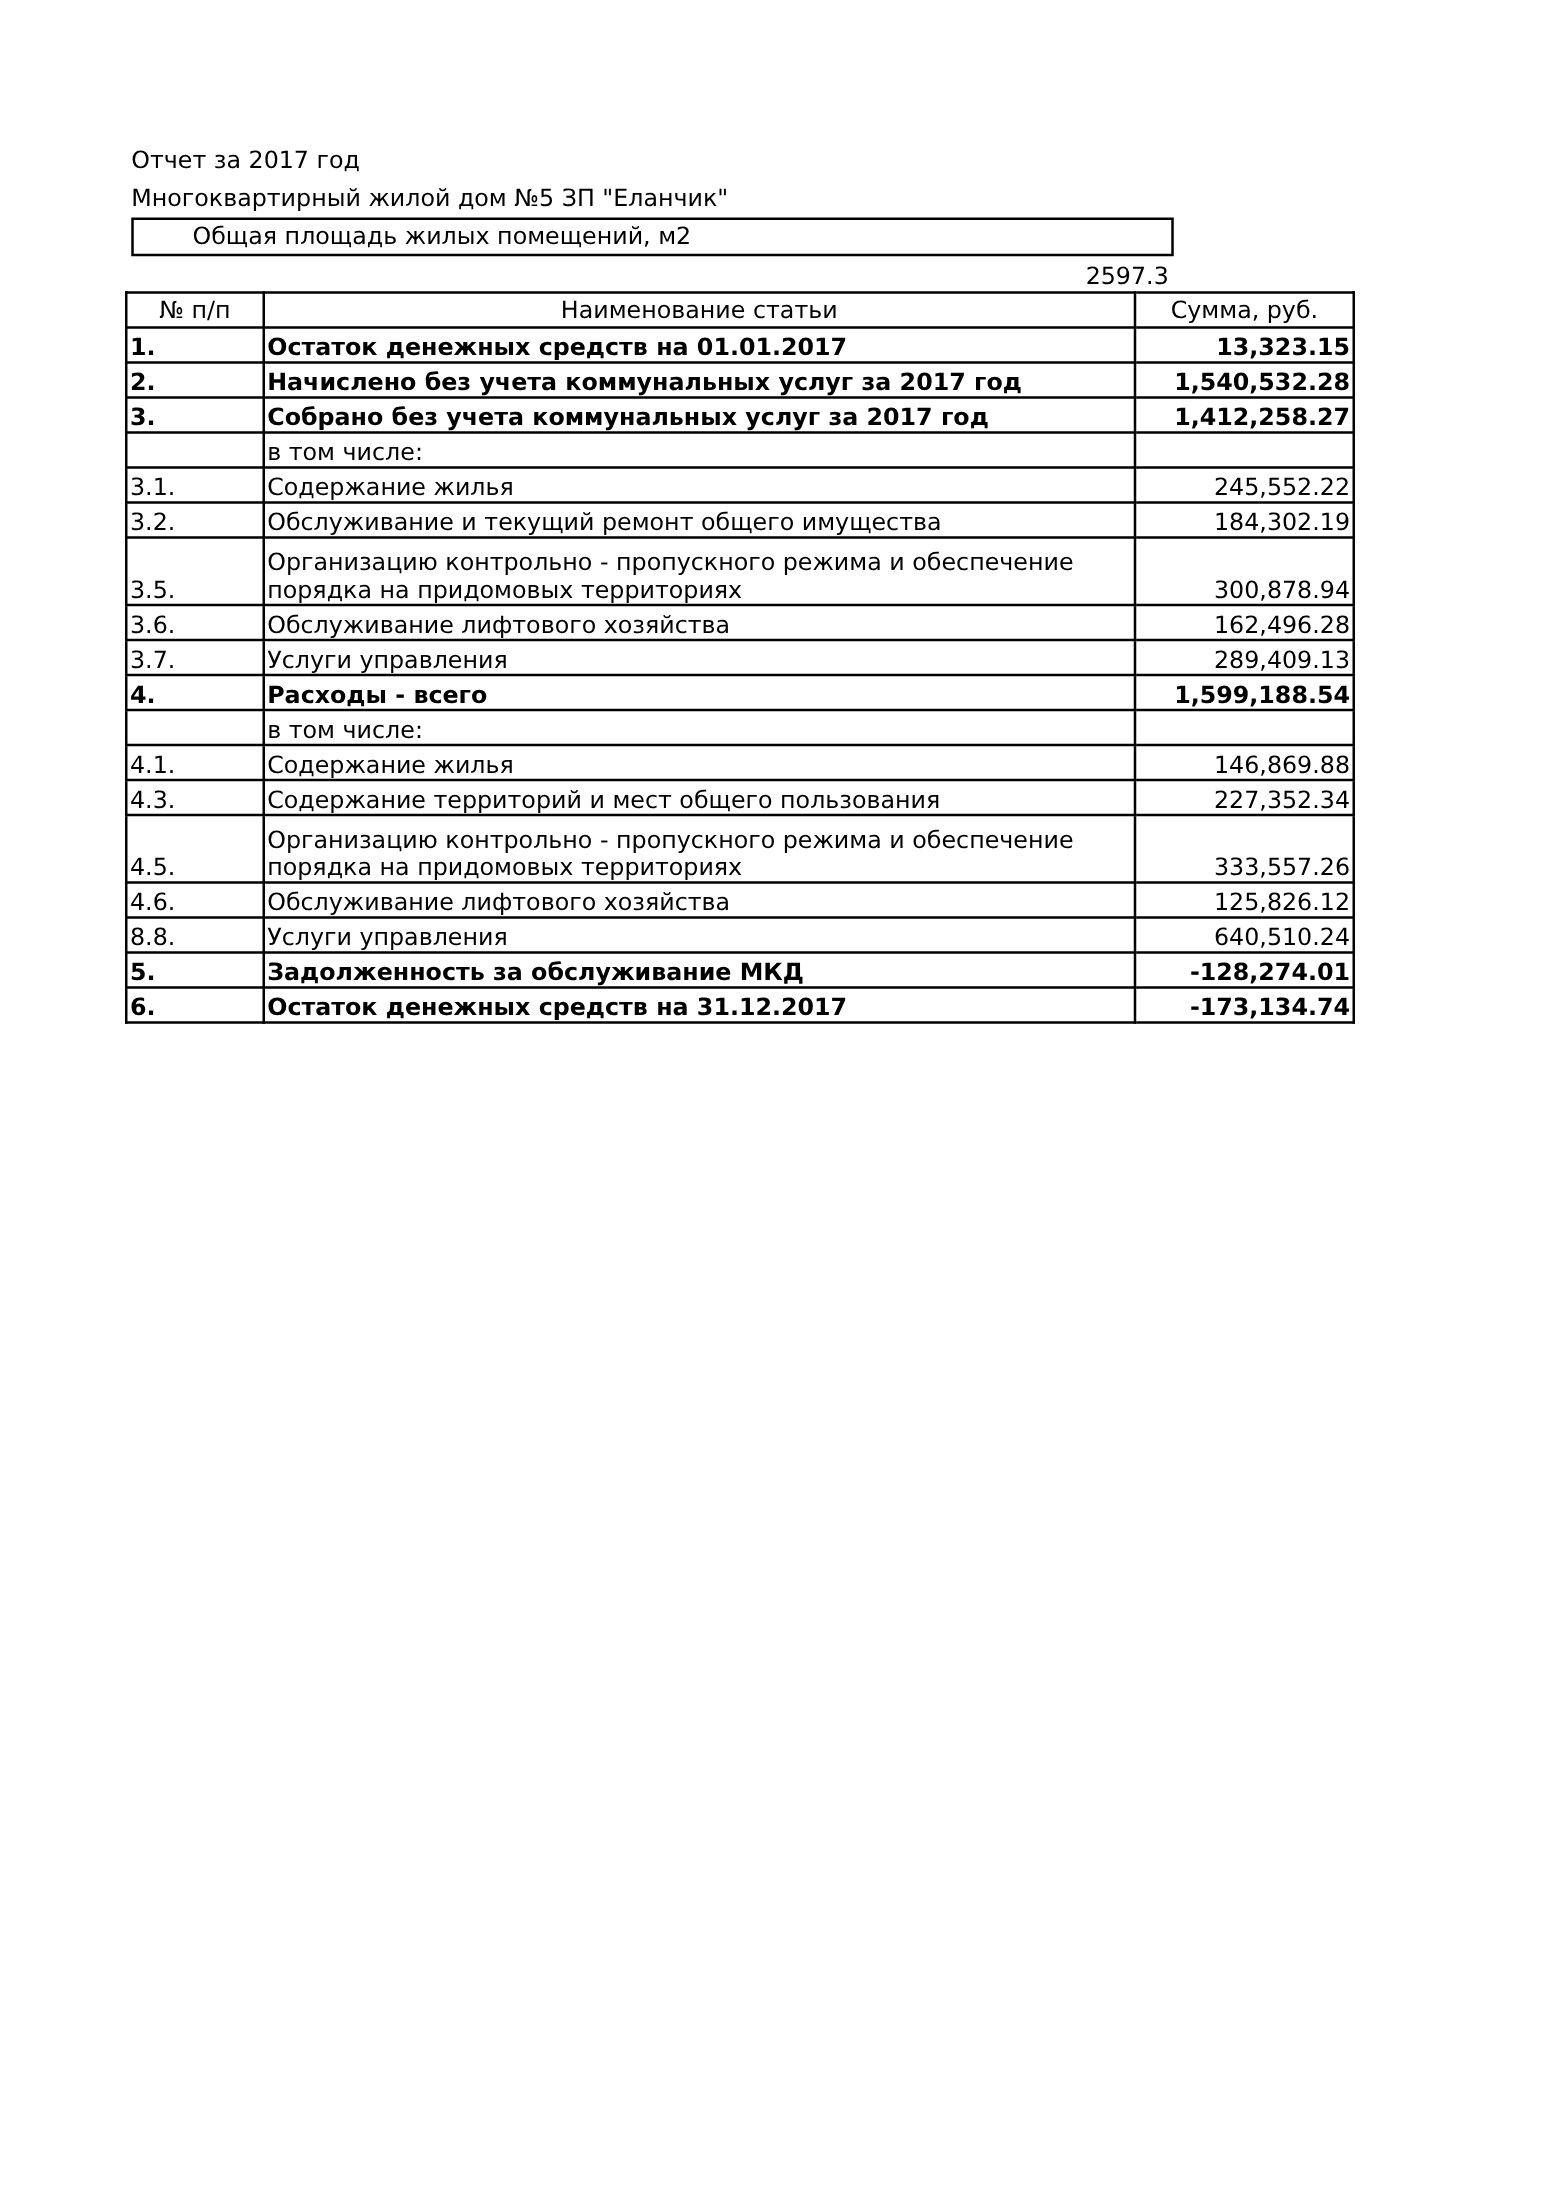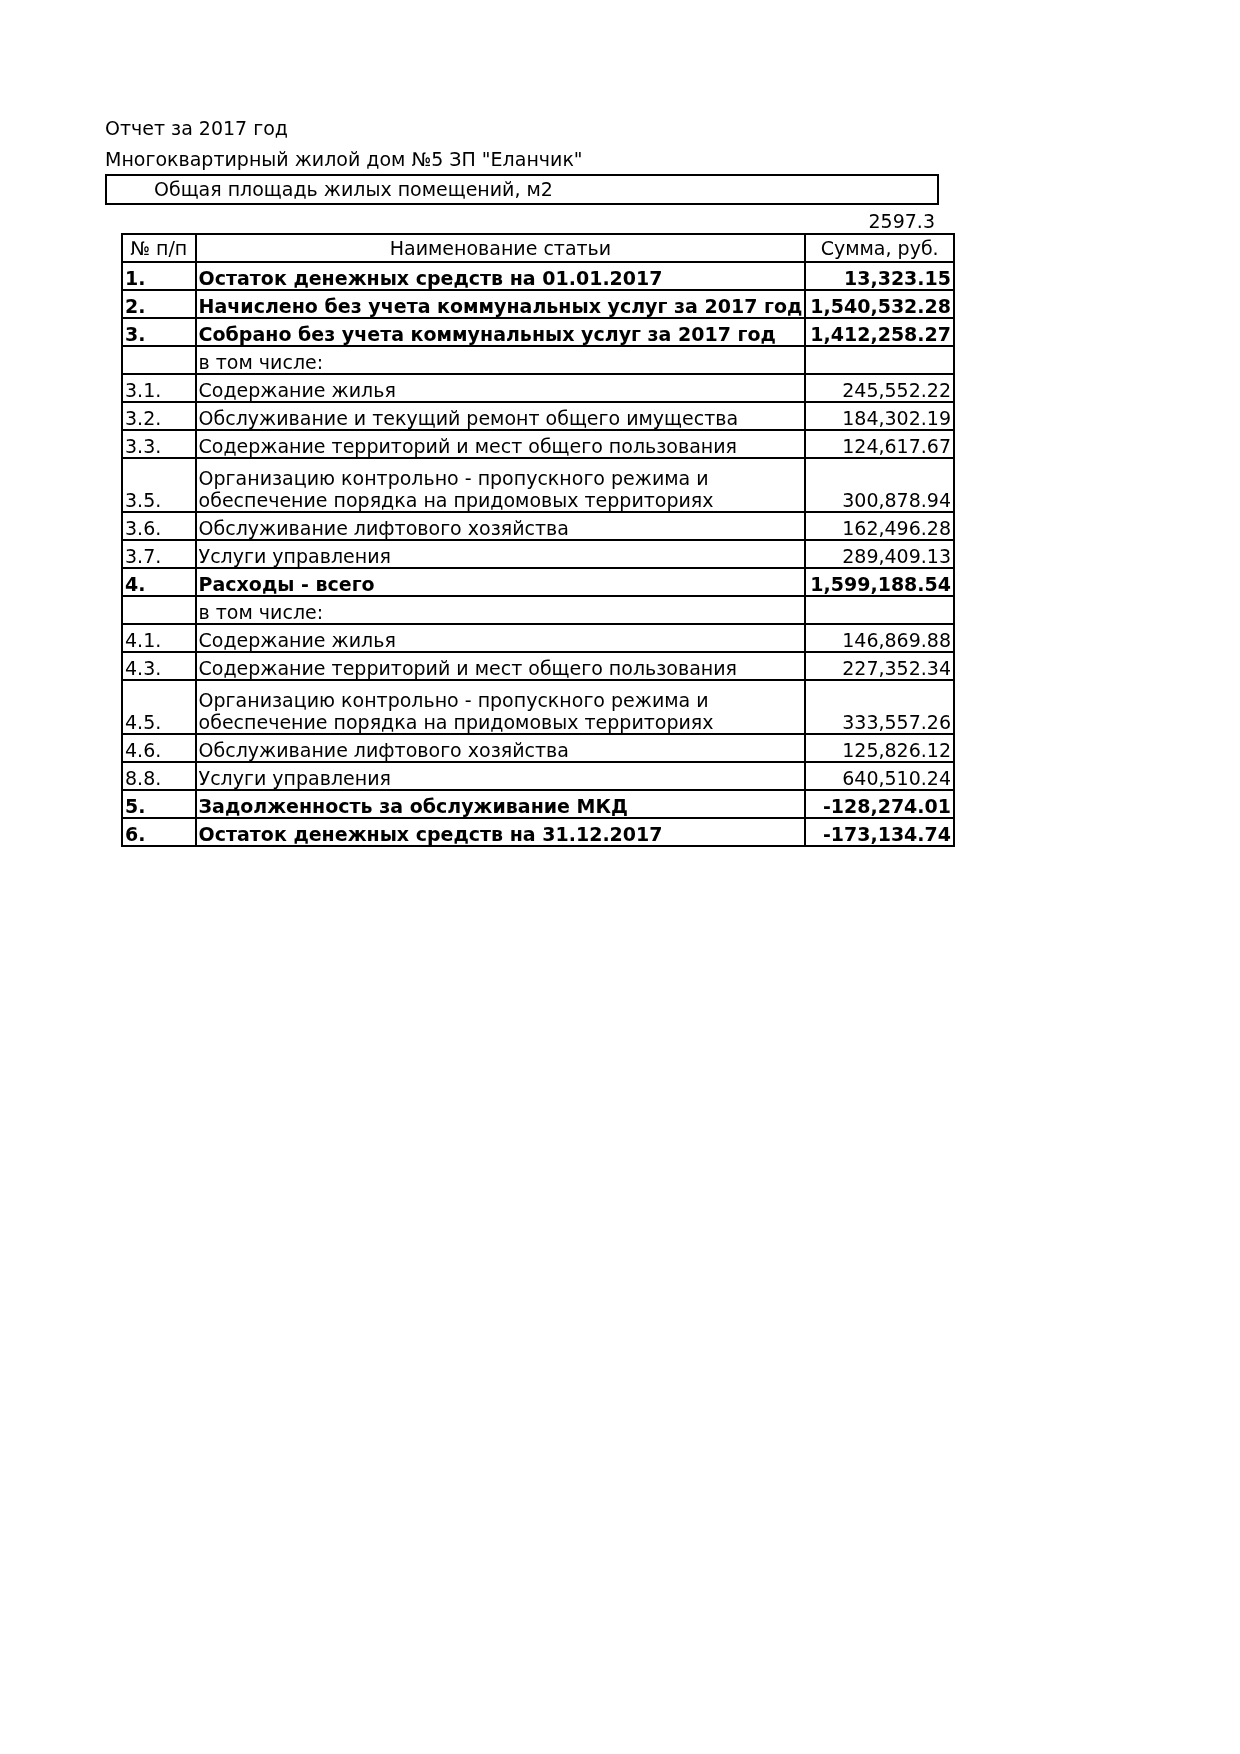--- a/index.html
+++ b/index.html
@@ -3,21 +3,21 @@
 <meta charset="utf-8">
 <style>
   html, body { margin: 0; padding: 0; background: #ffffff; }
   body { width: 1240px; height: 1754px; position: relative; font-family: "DejaVu Sans", sans-serif; color: #000; }
   .title { position: absolute; left: 105px; width: 834px; font-size: 19px; line-height: 24px; }
   #t1 { top: 116px; }
   #t2 { top: 147px; }
   .area { position: absolute; left: 105px; top: 174px; width: 830px; height: 27px; border: 2px solid #000; font-size: 19px; line-height: 27px; }
   .area .lbl { position: absolute; left: 2px; top: 0; white-space: nowrap; margin-left: 45px; }
   .area .val { position: absolute; right: 2px; top: 0; margin-top: 32px; }
-  table.report { position: absolute; left: 121px; top: 233px; border-collapse: collapse; width: 834px; font-size: 19px; }
+  table.report { position: absolute; left: 100px; top: 233px; border-collapse: collapse; width: 984px; font-size: 19px; }
   table.report td, table.report th { border: 2px solid #000; padding: 0 2px; height: 26px; line-height: 22px; vertical-align: bottom; white-space: nowrap; }
   table.report th { font-weight: normal; text-align: center; vertical-align: middle; }
   col.c1 { width: 96px; }
   col.c2 { width: 573px; }
   col.c3 { width: 153px; }
   td.num { text-align: right; }
   tr.bold td { font-weight: bold; }
   tr.tall td { height: 52px; }
   td .wrap { white-space: normal; line-height: 22px; }
 </style>
@@ -68,25 +68,20 @@
       </tr>
       <tr>
         <td>3.1.</td>
         <td>Содержание жилья</td>
         <td class="num">245,552.22</td>
       </tr>
       <tr>
         <td>3.2.</td>
         <td>Обслуживание и текущий ремонт общего имущества</td>
         <td class="num">184,302.19</td>
-      </tr>
-      <tr>
-        <td>3.3.</td>
-        <td>Содержание территорий и мест общего пользования</td>
-        <td class="num">124,617.67</td>
       </tr>
       <tr class="tall">
         <td>3.5.</td>
         <td>
           <div class="wrap">Организацию контрольно - пропускного режима и обеспечение порядка на придомовых территориях</div>
         </td>
         <td class="num">300,878.94</td>
       </tr>
       <tr>
         <td>3.6.</td>

